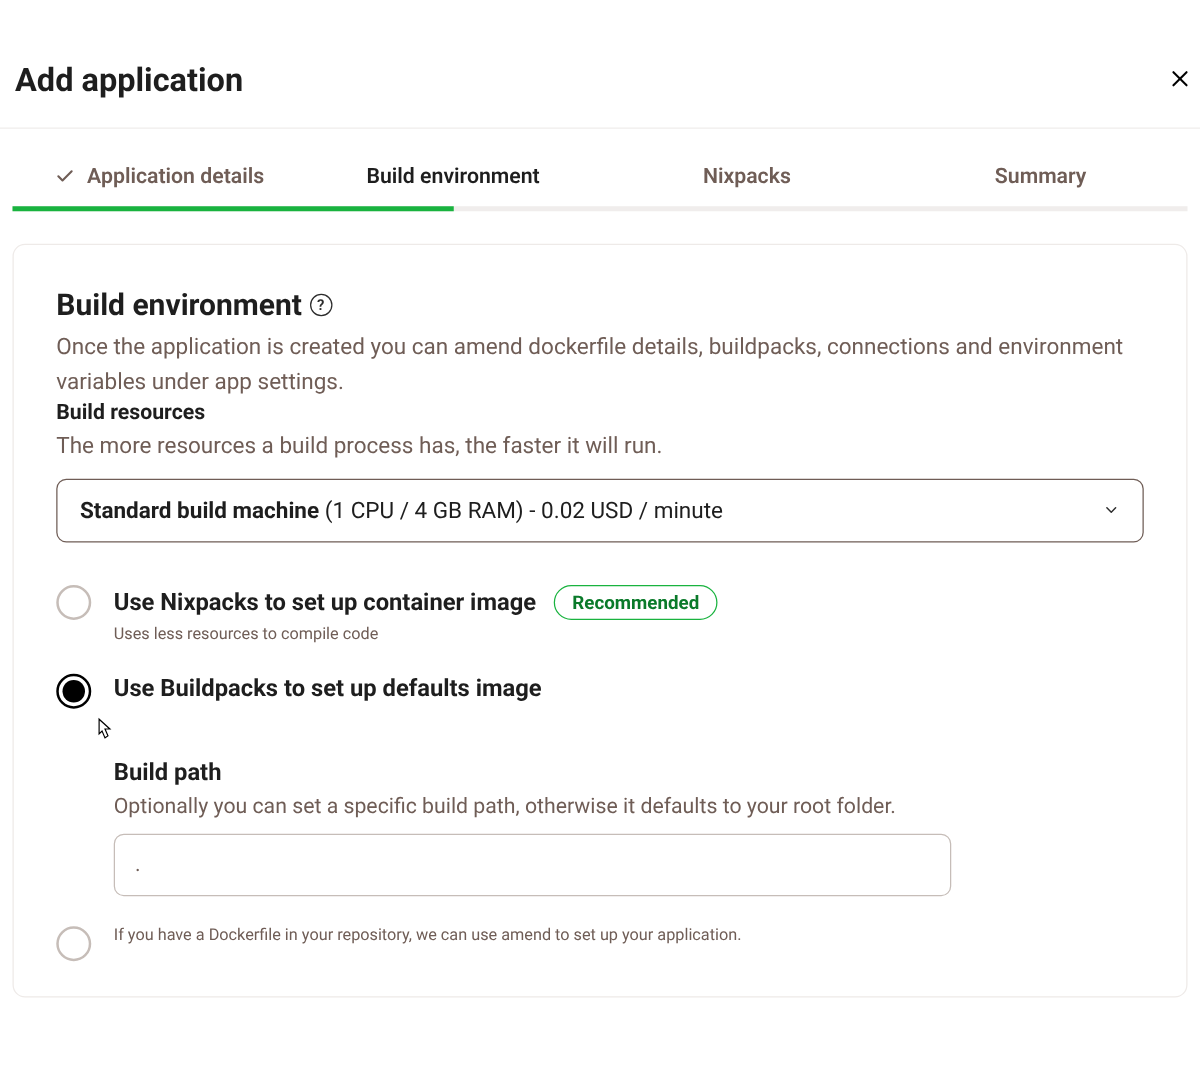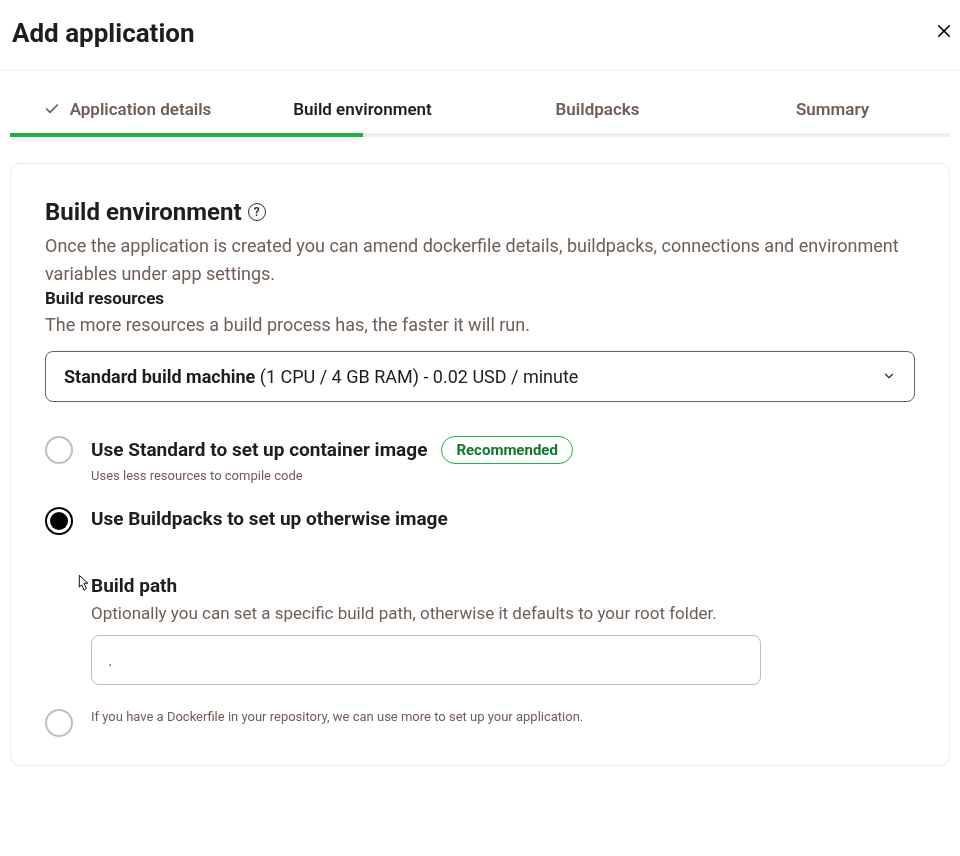--- a/index.html
+++ b/index.html
@@ -13,20 +13,21 @@
       width: 960px;
       height: 856px;
       overflow: hidden;
       color: #2c2c2c;
     }
     .modal-header {
       display: flex;
       justify-content: space-between;
       align-items: flex-start;
       padding: 18px 3px 22px 12px;
+      margin-top: 32px;
     }
     .modal-title {
       font-size: 26px;
       font-weight: 700;
       color: #1e1e1e;
     }
     .close-btn {
       background: none;
       border: none;
       cursor: pointer;
@@ -265,21 +266,21 @@
     <div class="step step-completed">
       <svg class="check-icon" viewBox="0 0 24 24" fill="none" stroke="currentColor" stroke-width="2.5" stroke-linecap="round" stroke-linejoin="round">
         <polyline points="4 12 9 17 20 6"></polyline>
       </svg>
       <span>Application details</span>
     </div>
     <div class="step step-active">
       <span>Build environment</span>
     </div>
     <div class="step step-future">
-      <span>Buildpacks</span>
+      <span>Nixpacks</span>
     </div>
     <div class="step step-future">
       <span>Summary</span>
     </div>
   </div>
   <div class="progress-bar">
     <div class="progress-fill"></div>
   </div>
 </div>
 
@@ -299,44 +300,44 @@
     </span>
     <svg class="chevron" viewBox="0 0 24 24" fill="none" stroke="currentColor" stroke-width="2" stroke-linecap="round" stroke-linejoin="round">
       <polyline points="6 9 12 15 18 9"></polyline>
     </svg>
   </div>
 
   <div class="radio-option">
     <div class="radio-circle"></div>
     <div class="radio-body">
       <div class="radio-label-row">
-        <span class="radio-label">Use Standard to set up container image</span>
+        <span class="radio-label">Use Nixpacks to set up container image</span>
         <span class="badge">Recommended</span>
       </div>
       <div class="radio-desc">Uses less resources to compile code</div>
     </div>
   </div>
 
   <div class="radio-option">
     <div class="radio-circle selected"></div>
     <div class="radio-body">
       <div class="radio-label-row">
-        <span class="radio-label">Use Buildpacks to set up otherwise image</span>
+        <span class="radio-label">Use Buildpacks to set up defaults image</span>
       </div>
       <div class="build-path-section">
         <div class="build-path-title">Build path</div>
         <div class="build-path-hint">Optionally you can set a specific build path, otherwise it defaults to your root folder.</div>
         <input type="text" class="text-input" value="." style="">
       </div>
     </div>
   </div>
 
   <div class="radio-option" style="margin-bottom:0">
     <div class="radio-circle"></div>
     <div class="radio-body">
-      <div class="radio-desc">If you have a Dockerfile in your repository, we can use more to set up your application.</div>
+      <div class="radio-desc">If you have a Dockerfile in your repository, we can use amend to set up your application.</div>
     </div>
   </div>
 </div>
 
 <svg class="cursor-pointer" viewBox="0 0 24 28" fill="white" stroke="black" stroke-width="1.2">
   <path d="M6 3 L6 18 L9 15 L12 22 L15 20 L12 13 L17 13 Z"></path>
 </svg>
 
 </body></html>

